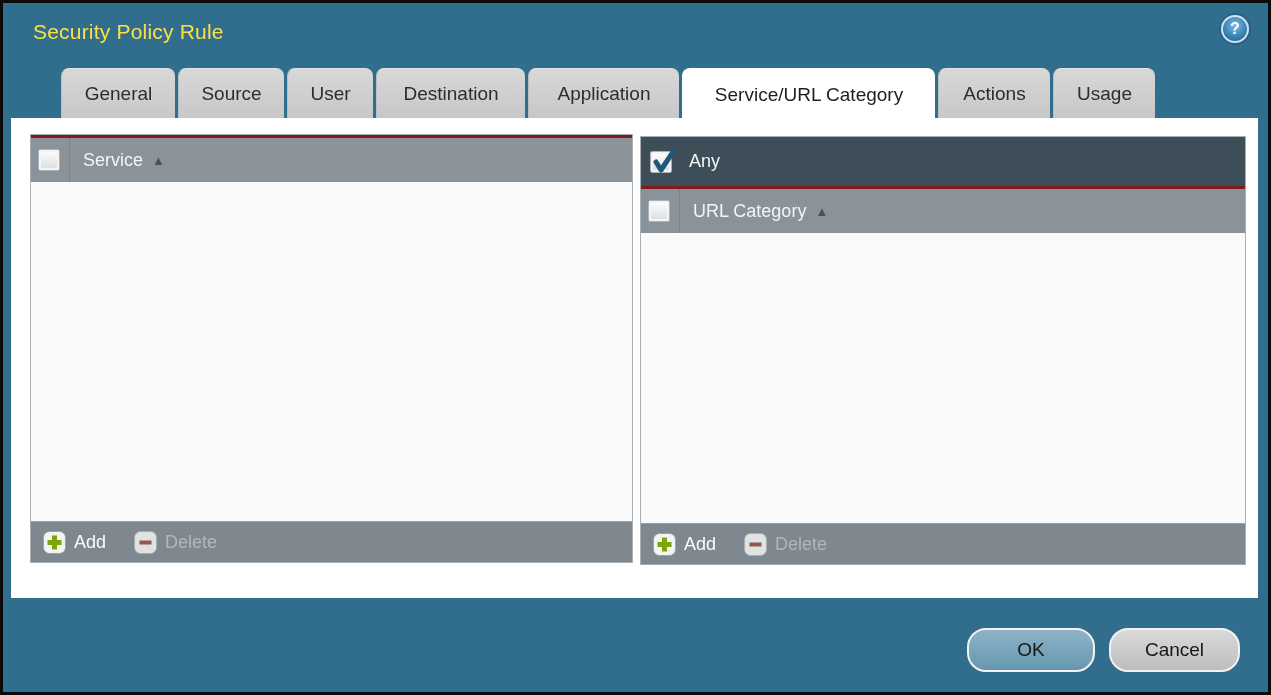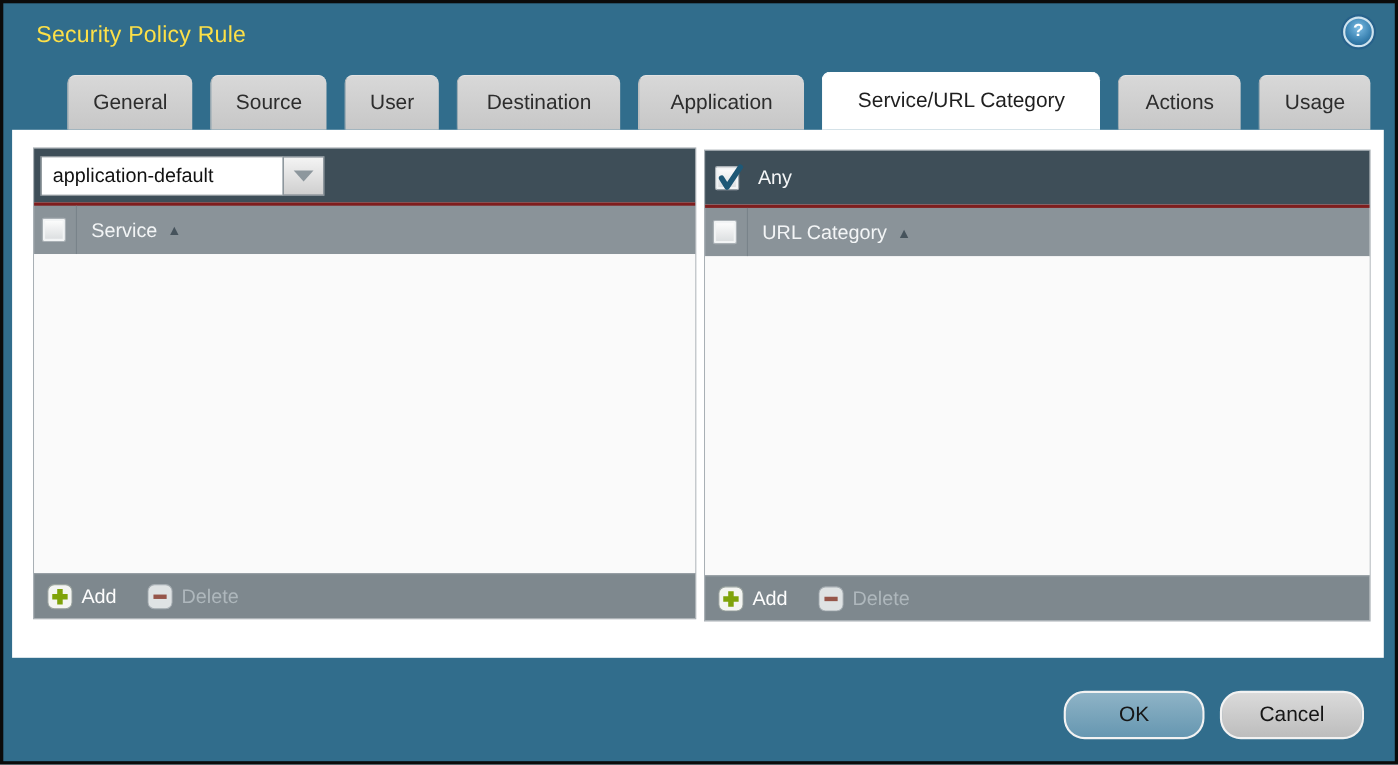--- a/index.html
+++ b/index.html
@@ -24,21 +24,21 @@
     border:2px solid #cfe3ef;
     box-shadow:0 0 0 2px #27618a;
     color:#ffffff; font-size:16px; font-weight:bold;
     display:flex; align-items:center; justify-content:center;
     cursor:pointer;
   }
 
   
   .tab-bar {
     position:absolute; left:10px; top:65px; height:50px;
-    display:flex; align-items:flex-end; gap:16px;padding-left:48px;
+    display:flex; gap:3px;padding-left:48px;
   }
   .tab {
     height:50px; display:flex; align-items:center; justify-content:center;
     background:linear-gradient(#d8d8d8, #c7c7c7);
     border-radius:8px 8px 0 0;
     border-left:1px solid #bdbdbd; border-top:1px solid #e2e2e2;
     font-size:19px; color:#2d2d2d; cursor:pointer; white-space:nowrap;
   }
   .tab.active {
     background:#ffffff; height:53px; z-index:6; color:#1f1f1f;
@@ -153,28 +153,20 @@
     <div class="tab" style="width:149px">Destination</div>
     <div class="tab" style="width:151px">Application</div>
     <div class="tab active" style="width:253px">Service/URL Category</div>
     <div class="tab" style="width:112px">Actions</div>
     <div class="tab" style="width:102px">Usage</div>
   </div>
 
   <div class="body-area">
 
     <div class="panel panel-left">
-      <div class="panel-toolbar">
-        <div class="combobox">
-          <input type="text" readonly="" value="application-default" style="">
-          <div class="dd-btn">
-            <div class="dd-arrow"></div>
-          </div>
-        </div>
-      </div>
       <div class="panel-header">
         <div class="checkbox"></div>
         <div class="col-sep"></div>
         <span class="col-label">Service</span>
         <span class="sort-arrow">▲</span>
       </div>
       <div class="panel-list"></div>
       <div class="panel-footer">
         <div class="foot-btn">
           <svg class="icon" width="23" height="23" viewBox="0 0 23 23">

